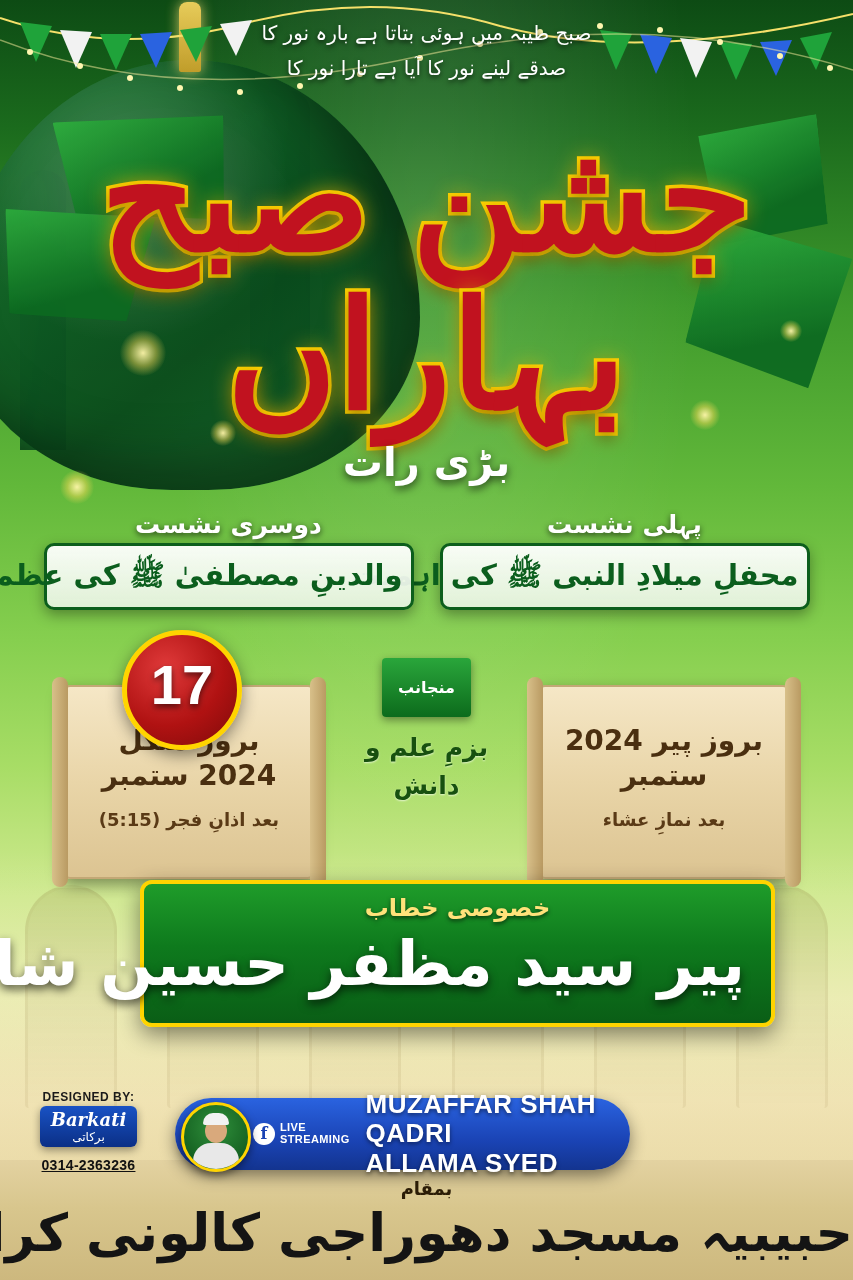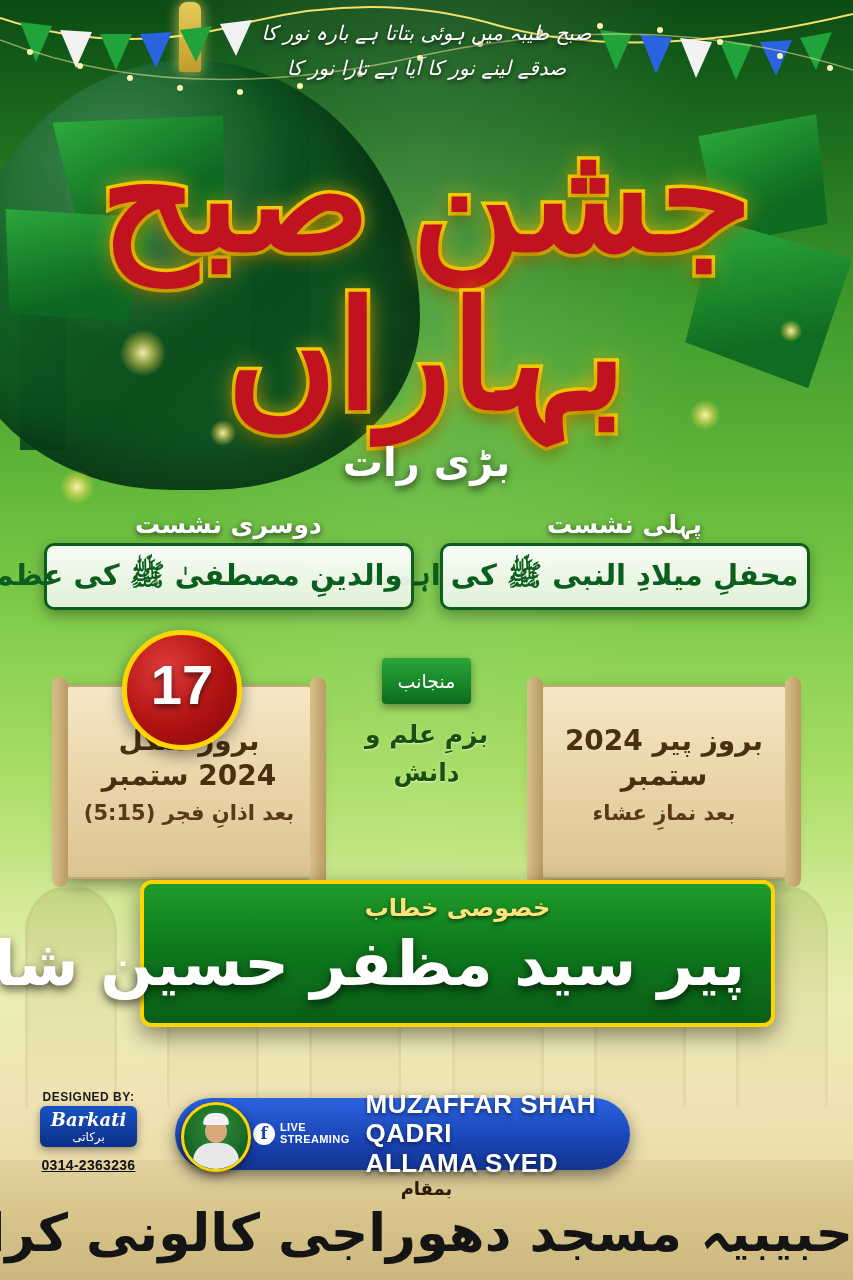--- a/index.html
+++ b/index.html
@@ -141,21 +141,20 @@
     top: 16px;
     left: 0;
     width: 853px;
     text-align: center;
     direction: rtl;
     color: #ffffff;
     text-shadow: 0 2px 5px rgba(0,0,0,.75);
     font-size: 20px;
     line-height: 1.75;
     font-family: "DejaVu Sans", sans-serif;
-    font-style: italic;
   }
   .couplet div { white-space: nowrap; }
 
   
   .title-wrap {
     position: absolute;
     top: 120px;
     left: 0;
     width: 853px;
     text-align: center;
@@ -263,22 +262,22 @@
     font-family: "DejaVu Sans", sans-serif;
     color: #4a2f10;
   }
   .scroll-date {
     font-size: 28px;
     font-weight: bold;
     line-height: 1.25;
     color: #4a2f10;
   }
   .scroll-time {
-    margin-top: 8px;
-    font-size: 21px;
+    margin-top: 16px;
+    font-size: 18px;
     font-weight: bold;
     color: #5a3a16;
   }
   .daybadge {
     position: absolute;
     top: 0;
     width: 110px;
     height: 110px;
     border-radius: 50%;
     background: radial-gradient(circle at 35% 30%, #e03a3a 0%, #b01212 55%, #7d0a0a 100%);
@@ -302,23 +301,23 @@
     transform: translateX(-50%);
     width: 190px;
     text-align: center;
     direction: rtl;
   }
   .tag-ribbon {
     display: inline-block;
     background: linear-gradient(180deg, #2aa63b, #0c6b1c);
     color: #fff;
     font-family: "DejaVu Sans", sans-serif;
-    font-size: 19px;
-    font-weight: normal;
-    padding: 12px 16px;
+    font-size: 16px;
+    font-weight: bold;
+    padding: 20px 16px;
     border-radius: 4px;
     box-shadow: 0 3px 8px rgba(0,0,0,.4);
   }
   .tag-lines {
     margin-top: 12px;
     font-family: "DejaVu Sans", sans-serif;
     font-size: 25px;
     font-weight: bold;
     color: #17500f;
     line-height: 1.5;

